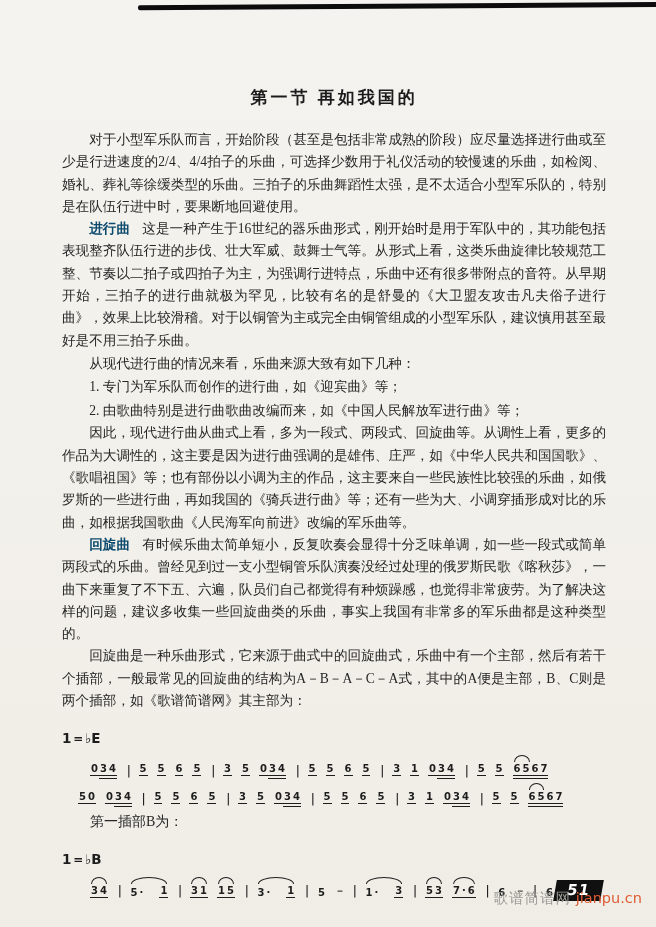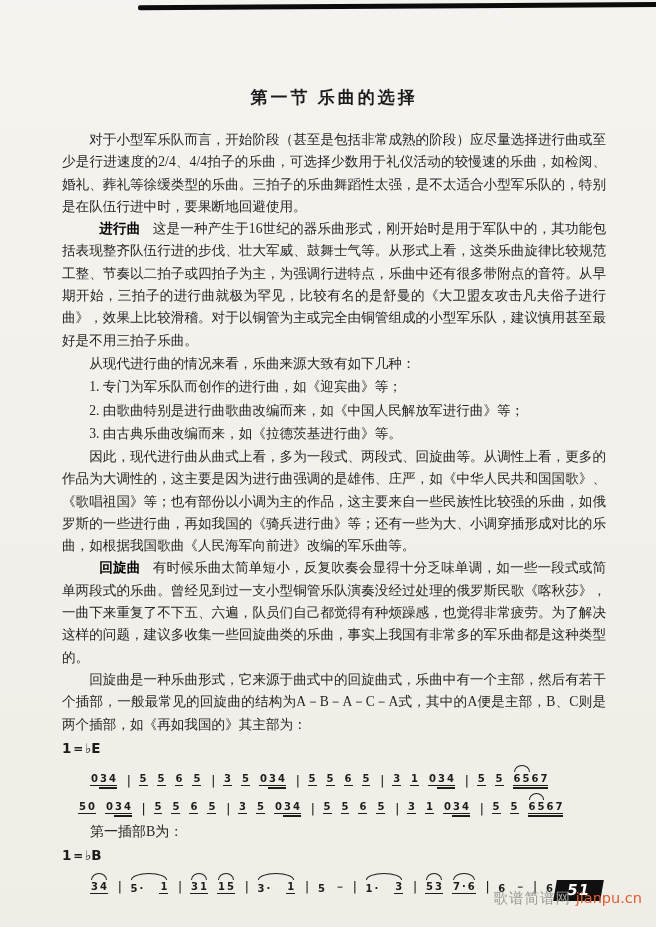--- a/index.html
+++ b/index.html
@@ -16,27 +16,27 @@
   }
   .content{padding:86px 50px 0 62px;}
   .title{
     text-align:center;font-weight:bold;font-size:17px;letter-spacing:3px;
     margin:0 0 20px 0;color:#1b1b1b;
   }
   p.body{
     font-size:13.6px;line-height:22.3px;text-align:justify;
     text-indent:2em;margin:0;
   }
-  p.body b{margin-right:0.9em;color:#000000;margin-left:10px;}
+  p.body b{margin-right:0.9em;color:#0c4a6e;}
   .sp-after{margin-bottom:13px;}
   .list-line{font-size:13.6px;line-height:23.5px;text-indent:2em;margin:0;text-align:left;}
   .caption{font-size:14px;line-height:23px;text-indent:2em;margin:6px 0 0 0;}
   .keylabel{
     font-family:"DejaVu Sans",sans-serif;font-size:13.5px;font-weight:bold;
-    margin:4px 0 0 0;color:#1d1d1d;
+    margin:18px 0 0 0;color:#1d1d1d;
   }
   
   .music-line{
     margin:4px 0 3px 28px;padding-top:11px;
     font-family:"DejaVu Sans",sans-serif;font-size:10px;font-weight:bold;
     color:#1d1d1d;white-space:nowrap;
   }
   .music-line.l2{margin-left:16px;}
   .cell{display:inline-block;margin-right:9px;position:relative;vertical-align:bottom;}
   .grp{display:inline-block;position:relative;vertical-align:bottom;}
@@ -65,36 +65,35 @@
   }
   .watermark .site{color:#9a9a96;letter-spacing:1px;}
   .watermark .url{color:#e05c33;}
 </style>
 </head>
 <body>
 
 <div class="scan-line"></div>
 
 <div class="content">
-  <h1 class="title">第一节  乐曲的选择</h1>
+  <h1 class="title">第一节  再如我国的</h1>
 
   <p class="body sp-after">对于小型军乐队而言，开始阶段（甚至是包括非常成熟的阶段）应尽量选择进行曲或至少是行进速度的2/4、4/4拍子的乐曲，可选择少数用于礼仪活动的较慢速的乐曲，如检阅、婚礼、葬礼等徐缓类型的乐曲。三拍子的乐曲舞蹈性太强，是不太适合小型军乐队的，特别是在队伍行进中时，要果断地回避使用。</p>
 
   <p class="body"><b>进行曲</b><span>这是一种产生于16世纪的器乐曲形式，刚开始时是用于军队中的，其功能包括表现整齐队伍行进的步伐、壮大军威、鼓舞士气等。从形式上看，这类乐曲旋律比较规范工整、节奏以二拍子或四拍子为主，为强调行进特点，乐曲中还有很多带附点的音符。从早期开始，三拍子的进行曲就极为罕见，比较有名的是舒曼的《大卫盟友攻击凡夫俗子进行曲》，效果上比较滑稽。对于以铜管为主或完全由铜管组成的小型军乐队，建议慎用甚至最好是不用三拍子乐曲。</span></p>
 
   <p class="list-line">从现代进行曲的情况来看，乐曲来源大致有如下几种：</p>
   <p class="list-line">1. 专门为军乐队而创作的进行曲，如《迎宾曲》等；</p>
   <p class="list-line">2. 由歌曲特别是进行曲歌曲改编而来，如《中国人民解放军进行曲》等；</p>
-  <p class="list-line">3. 由古典乐曲改编而来，如《拉德茨基进行曲》等。</p>
 
   <p class="body sp-after">因此，现代进行曲从曲式上看，多为一段式、两段式、回旋曲等。从调性上看，更多的作品为大调性的，这主要是因为进行曲强调的是雄伟、庄严，如《中华人民共和国国歌》、《歌唱祖国》等；也有部份以小调为主的作品，这主要来自一些民族性比较强的乐曲，如俄罗斯的一些进行曲，再如我国的《骑兵进行曲》等；还有一些为大、小调穿插形成对比的乐曲，如根据我国歌曲《人民海军向前进》改编的军乐曲等。</p>
 
   <p class="body"><b>回旋曲</b><span>有时候乐曲太简单短小，反复吹奏会显得十分乏味单调，如一些一段式或简单两段式的乐曲。曾经见到过一支小型铜管乐队演奏没经过处理的俄罗斯民歌《喀秋莎》，一曲下来重复了不下五、六遍，队员们自己都觉得有种烦躁感，也觉得非常疲劳。为了解决这样的问题，建议多收集一些回旋曲类的乐曲，事实上我国有非常多的军乐曲都是这种类型的。</span></p>
 
-  <p class="body">回旋曲是一种乐曲形式，它来源于曲式中的回旋曲式，乐曲中有一个主部，然后有若干个插部，一般最常见的回旋曲的结构为A－B－A－C－A式，其中的A便是主部，B、C则是两个插部，如《再如我国的》其主部为：</p>
+  <p class="body">回旋曲是一种乐曲形式，它来源于曲式中的回旋曲式，乐曲中有一个主部，然后有若干个插部，一般最常见的回旋曲的结构为A－B－A－C－A式，其中的A便是主部，B、C则是两个插部，如《歌谱简谱网》其主部为：</p>
 
   <p class="keylabel">1＝♭E</p>
   <div class="music-line"><span class="cell"><span class="grp u1"><span class="ch">0</span></span><span class="grp u2"><span class="ch">3</span><span class="ch">4</span></span></span><span class="bar">|</span><span class="cell"><span class="grp u1"><span class="ch">5</span></span></span><span class="cell"><span class="grp u1"><span class="ch">5</span></span></span><span class="cell"><span class="grp u1"><span class="ch">6</span></span></span><span class="cell"><span class="grp u1"><span class="ch">5</span></span></span><span class="bar">|</span><span class="cell"><span class="grp u1"><span class="ch">3</span></span></span><span class="cell"><span class="grp u1"><span class="ch">5</span></span></span><span class="cell"><span class="grp u1"><span class="ch">0</span></span><span class="grp u2"><span class="ch">3</span><span class="ch">4</span></span></span><span class="bar">|</span><span class="cell"><span class="grp u1"><span class="ch">5</span></span></span><span class="cell"><span class="grp u1"><span class="ch">5</span></span></span><span class="cell"><span class="grp u1"><span class="ch">6</span></span></span><span class="cell"><span class="grp u1"><span class="ch">5</span></span></span><span class="bar">|</span><span class="cell"><span class="grp u1"><span class="ch">3</span></span></span><span class="cell"><span class="grp u1"><span class="ch">1</span></span></span><span class="cell"><span class="grp u1"><span class="ch">0</span></span><span class="grp u2"><span class="ch">3</span><span class="ch">4</span></span></span><span class="bar">|</span><span class="cell"><span class="grp u1"><span class="ch">5</span></span></span><span class="cell"><span class="grp u1"><span class="ch">5</span></span></span><span class="cell"><span class="slurwrap"><span class="grp u2"><span class="ch">6</span><span class="ch">5</span></span></span><span class="grp u2"><span class="ch">6</span><span class="ch">7</span></span></span></div>
   <div class="music-line l2"><span class="cell"><span class="grp u1"><span class="ch">5</span><span class="ch">0</span></span></span><span class="cell"><span class="grp u1"><span class="ch">0</span></span><span class="grp u2"><span class="ch">3</span><span class="ch">4</span></span></span><span class="bar">|</span><span class="cell"><span class="grp u1"><span class="ch">5</span></span></span><span class="cell"><span class="grp u1"><span class="ch">5</span></span></span><span class="cell"><span class="grp u1"><span class="ch">6</span></span></span><span class="cell"><span class="grp u1"><span class="ch">5</span></span></span><span class="bar">|</span><span class="cell"><span class="grp u1"><span class="ch">3</span></span></span><span class="cell"><span class="grp u1"><span class="ch">5</span></span></span><span class="cell"><span class="grp u1"><span class="ch">0</span></span><span class="grp u2"><span class="ch">3</span><span class="ch">4</span></span></span><span class="bar">|</span><span class="cell"><span class="grp u1"><span class="ch">5</span></span></span><span class="cell"><span class="grp u1"><span class="ch">5</span></span></span><span class="cell"><span class="grp u1"><span class="ch">6</span></span></span><span class="cell"><span class="grp u1"><span class="ch">5</span></span></span><span class="bar">|</span><span class="cell"><span class="grp u1"><span class="ch">3</span></span></span><span class="cell"><span class="grp u1"><span class="ch">1</span></span></span><span class="cell"><span class="grp u1"><span class="ch">0</span></span><span class="grp u2"><span class="ch">3</span><span class="ch">4</span></span></span><span class="bar">|</span><span class="cell"><span class="grp u1"><span class="ch">5</span></span></span><span class="cell"><span class="grp u1"><span class="ch">5</span></span></span><span class="cell"><span class="slurwrap"><span class="grp u2"><span class="ch">6</span><span class="ch">5</span></span></span><span class="grp u2"><span class="ch">6</span><span class="ch">7</span></span></span></div>
 
   <p class="caption">第一插部B为：</p>
   <p class="keylabel">1＝♭B</p>
   <div class="music-line"><span class="cell"><span class="slurwrap"><span class="grp u1"><span class="ch">3</span><span class="ch">4</span></span></span></span><span class="bar">|</span><span class="cell gapped"><span class="slurwrap"><span class="grp"><span class="ch">5</span><span class="ch">·</span></span><span class="grp u1"><span class="ch">1</span></span></span></span><span class="bar">|</span><span class="cell"><span class="slurwrap"><span class="grp u1"><span class="ch">3</span><span class="ch">1</span></span></span></span><span class="cell"><span class="slurwrap"><span class="grp u1"><span class="ch">1</span><span class="ch">5</span></span></span></span><span class="bar">|</span><span class="cell gapped"><span class="slurwrap"><span class="grp"><span class="ch">3</span><span class="ch">·</span></span><span class="grp u1"><span class="ch">1</span></span></span></span><span class="bar">|</span><span class="cell"><span class="grp"><span class="ch">5</span></span></span><span class="dash">－</span><span class="bar">|</span><span class="cell gapped"><span class="slurwrap"><span class="grp"><span class="ch">1</span><span class="ch">·</span></span><span class="grp u1"><span class="ch">3</span></span></span></span><span class="bar">|</span><span class="cell"><span class="slurwrap"><span class="grp u1"><span class="ch">5</span><span class="ch">3</span></span></span></span><span class="cell"><span class="slurwrap"><span class="grp u1"><span class="ch">7</span><span class="ch">·</span><span class="ch">6</span></span></span></span><span class="bar">|</span><span class="cell"><span class="grp"><span class="ch">6</span></span></span><span class="dash">－</span><span class="bar">|</span><span class="cell"><span class="grp"><span class="ch">6</span></span></span></div>
   <div class="music-line l2"></div>
 

